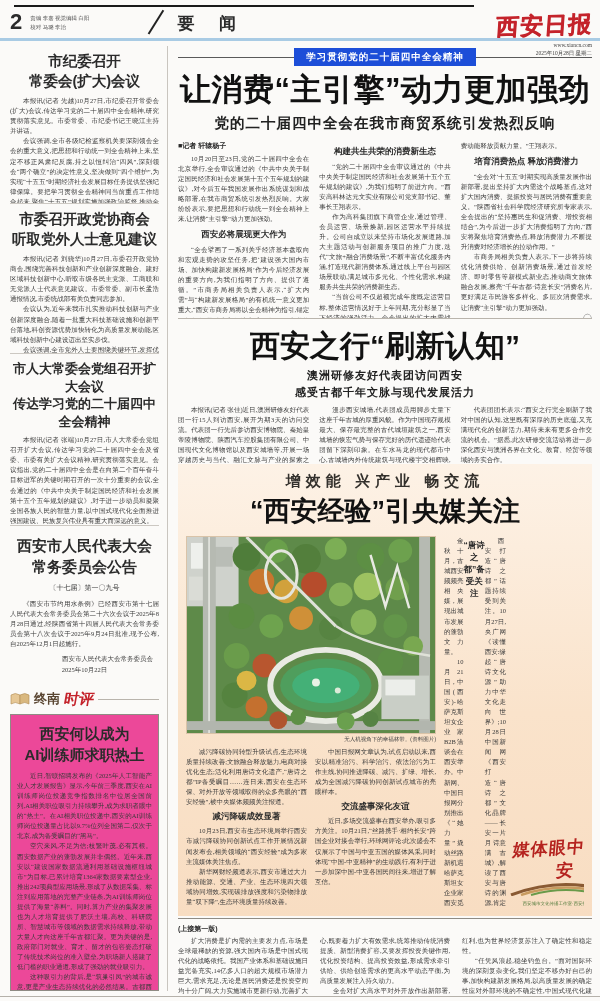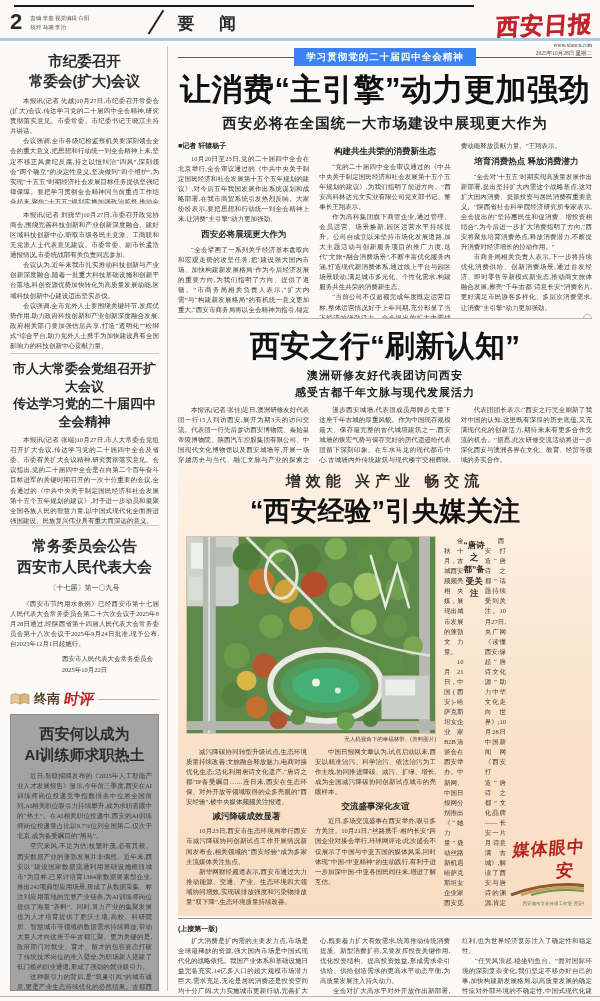--- a/index.html
+++ b/index.html
@@ -41,28 +41,28 @@
   .sig { font-size:6.5px; text-align:right; padding-right:6px; line-height:1.7; color:#3a3a3a; }
   .sig.center { text-align:center; padding-right:0; }
 
   .shiping { height:26px; display:flex; align-items:center; gap:4px; margin:2px 0 2px; }
   .shiping .line { flex:1; height:1px; background:#b9b4ac; }
   .book-icon { width:20px; height:14px; }
   .shiping-dark { font-weight:900; font-size:13px; color:#5a4632; font-family:"Liberation Sans",sans-serif; }
   .shiping-red { font-weight:900; font-size:15px; color:#c4232b; transform:skew(-10deg); display:inline-block;
                  font-family:"Liberation Serif",serif; }
 
-  .aibox { flex:1; border:1px solid #8f8b84; padding:8px 6px; overflow:hidden; background:#a3a3a3; }
+  .aibox { flex:1; border:1px solid #8f8b84; padding:8px 6px; overflow:hidden; background:#ec4899; }
   .ai-title { font-family:"Liberation Sans",sans-serif; text-align:center; font-weight:700; font-size:15px; line-height:1.4; margin-bottom:6px; }
 
   
   .top-art { height:272px; overflow:hidden; }
   .badge-row { display:flex; align-items:center; margin:2px 0 6px; }
   .badge-row .line { flex:1; height:1px; background:#5a5a5a; }
-  .badge { background:#3b82f6; color:#fff; font-family:"Liberation Sans",sans-serif; font-weight:700;
+  .badge { background:#1d4ed8; color:#fff; font-family:"Liberation Sans",sans-serif; font-weight:700;
            font-size:9.5px; padding:2.5px 12px; letter-spacing:1px; }
   .headline { text-align:center; font-family:"Liberation Sans",sans-serif; font-weight:900;
               font-size:31px; letter-spacing:0.5px; line-height:1.15; color:#111; }
   .subhead { text-align:center; font-family:"Liberation Sans",sans-serif; font-weight:600;
              font-size:14.5px; margin:6px 0 8px; color:#222; letter-spacing:1px; }
   .cols3 { display:flex; gap:10px; }
   .col { flex:1; overflow:hidden; }
   .byline { font-size:7px; font-weight:700; font-family:"Liberation Sans",sans-serif; margin-bottom:3px; }
   .col-sub { font-family:"Liberation Sans",sans-serif; font-weight:700; font-size:8.5px; text-align:center; margin:5px 0 4px; }
   .endmark { text-align:right; font-size:8px; color:#777; }
@@ -131,42 +131,46 @@
         <div>市纪委召开</div>
         <div>常委会(扩大)会议</div>
       </div>
       <div>
           <p>本报讯(记者 先越)10月27日,市纪委召开常委会(扩大)会议,传达学习党的二十届四中全会精神,研究贯彻落实意见。市委常委、市纪委书记王晓江主持并讲话。</p>
           <p>会议强调,全市各级纪检监察机关要深刻领会全会的重大意义,把思想和行动统一到全会精神上来,坚定不移正风肃纪反腐,持之以恒纠治“四风”,深刻领会“两个确立”的决定性意义,坚决做到“四个维护”,为实现“十五五”时期经济社会发展目标任务提供坚强纪律保障。要把学习贯彻全会精神同当前重点工作结合起来,聚焦“十五五”规划实施加强政治监督,推动全会确定的各项目标任务落地见效。要始终保持惩治腐败高压态势,坚决打好持久战,持之以恒,久久为功。</p>
         </div>
     </div>
 
     <div class="lc-art a2">
+      <div class="lc-title">
+        <div>市委召开政党协商会</div>
+        <div>听取党外人士意见建议</div>
+      </div>
       <div>
           <p>本报讯(记者 刘骁华)10月27日,市委召开政党协商会,围绕完善科技创新和产业创新深度融合、建好区域科技创新中心,听取市级各民主党派、工商联和无党派人士代表意见建议。市委常委、副市长孟浩通报情况,市委统战部有关负责同志参加。</p>
           <p>会议认为,近年来我市扎实推动科技创新与产业创新深度融合,随着一批重大科技基础设施和创新平台落地,科创资源优势加快转化为高质量发展动能,区域科技创新中心建设迈出坚实步伐。</p>
           <p>会议强调,全市党外人士要围绕关键环节,发挥优势作用,助力政府科技创新和产业创新深度融合发展,政府相关部门要加强信息共享,打造“透明化”“松绑式”综合平台,助力党外人士携手为加快建设具有全国影响力的科技创新中心贡献力量。</p>
         </div>
     </div>
 
     <div class="lc-art a3">
       <div class="lc-title" style="font-size:13px;">
         <div>市人大常委会党组召开扩大会议</div>
         <div>传达学习党的二十届四中全会精神</div>
       </div>
       <div>
           <p>本报讯(记者 张端)10月27日,市人大常委会党组召开扩大会议,传达学习党的二十届四中全会及省委、市委有关扩大会议精神,研究贯彻落实意见。会议指出,党的二十届四中全会是在向第二个百年奋斗目标进军的关键时期召开的一次十分重要的会议,全会通过的《中共中央关于制定国民经济和社会发展第十五个五年规划的建议》,对于进一步动员和凝聚全国各族人民的智慧力量,以中国式现代化全面推进强国建设、民族复兴伟业具有重大而深远的意义。</p>
           <p>会议强调,要对标对表全会精神要求,谋划和推进人大各项工作,扎实做好“十五五”规划编制相关监督工作,充分发挥代表作用,助力全市经济社会高质量发展,以高质量人大工作为中国式现代化西安实践贡献力量。</p>
         </div>
     </div>
 
     <div class="lc-art notice">
       <div class="notice-title">
+        <div>西安市人民代表大会</div>
         <div>常务委员会公告</div>
-        <div>西安市人民代表大会</div>
       </div>
       <div class="notice-no">〔十七届〕第一〇九号</div>
       <div>
           <p>《西安市节约用水条例》已经西安市第十七届人民代表大会常务委员会第二十六次会议于2025年8月28日通过,经陕西省第十四届人民代表大会常务委员会第十八次会议于2025年9月24日批准,现予公布,自2025年12月1日起施行。</p>
         </div>
       <div class="sig">西安市人民代表大会常务委员会</div>
       <div class="sig center">2025年10月22日</div>
     </div>
 
     <div class="shiping">
@@ -194,21 +198,21 @@
 
   <div class="main">
 
     <div class="top-art">
       <div class="badge-row">
         <span class="line"></span>
         <span class="badge">学习贯彻党的二十届四中全会精神</span>
         <span class="line"></span>
       </div>
       <div class="headline">让消费“主引擎”动力更加强劲</div>
-      <div class="subhead">西安必将在全国统一大市场建设中展现更大作为</div>
+      <div class="subhead">党的二十届四中全会在我市商贸系统引发热烈反响</div>
       <div class="cols3">
         <div class="col">
           <div class="byline">■记者 轩辕杨子</div>
           <div>
               <p>10月20日至23日,党的二十届四中全会在北京举行,全会审议通过的《中共中央关于制定国民经济和社会发展第十五个五年规划的建议》,对今后五年我国发展作出系统谋划和战略部署,在我市商贸系统引发热烈反响。大家纷纷表示,要把思想和行动统一到全会精神上来,让消费“主引擎”动力更加强劲。</p>
             </div>
           <div class="col-sub">西安必将展现更大作为</div>
           <div>
               <p>“全会擘画了一系列关乎经济基本盘取向和宏观走势的攻坚任务,把‘建设强大国内市场、加快构建新发展格局’作为今后经济发展的重要方向,为我们指明了方向、提供了遵循。”市商务局相关负责人表示,“扩大内需”与“构建新发展格局”的有机统一意义更加重大,“西安市商务局将以全会精神为指引,锚定目标任务,推动商贸经济高质量发展,西安必将在全国统一大市场建设中展现更大作为。”</p>
             </div>

